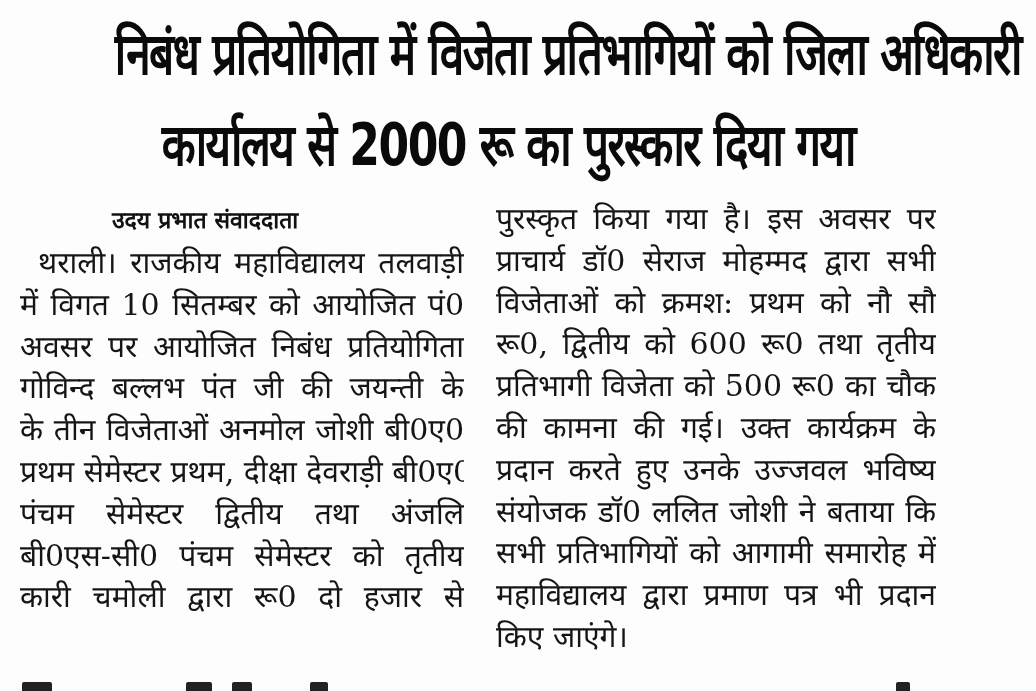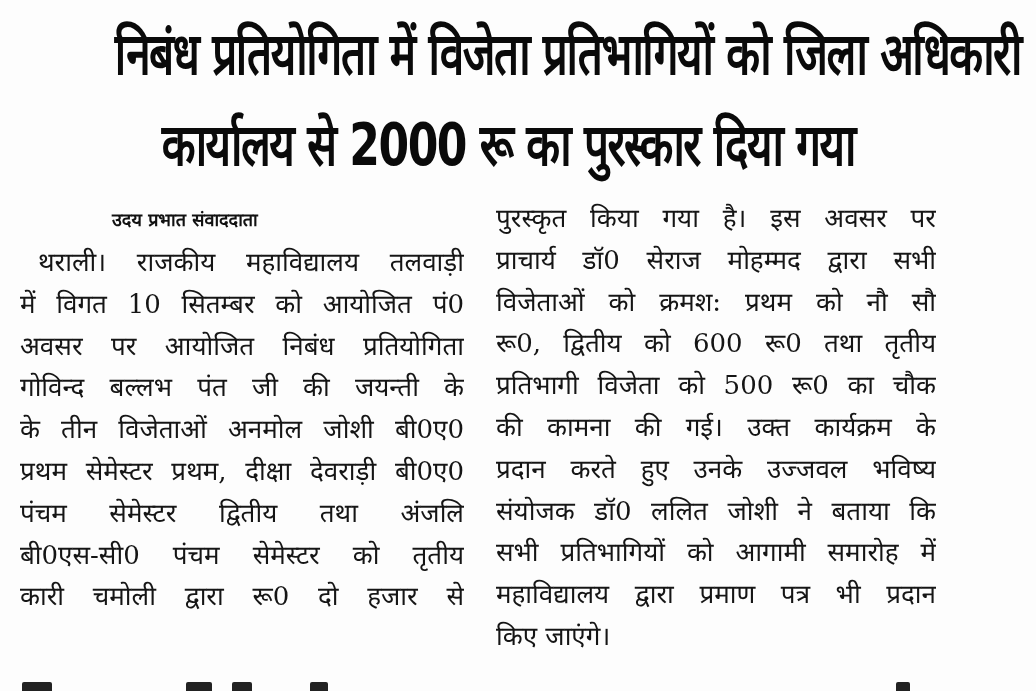--- a/index.html
+++ b/index.html
@@ -55,30 +55,30 @@
     left: 20px;
     width: 444px;
   }
   .col-right {
     left: 496px;
     width: 440px;
   }
   .byline {
     font-family: "DejaVu Sans", sans-serif;
     font-weight: bold;
-    font-size: 18px;
+    font-size: 23px;
     line-height: 44px;
     height: 44px;
     padding-left: 92px;
     white-space: nowrap;
     color: #111;
   }
   .line {
     font-family: "DejaVu Serif", serif;
-    font-size: 26px;
+    font-size: 30px;
     line-height: 41.8px;
     height: 41.8px;
     white-space: nowrap;
     text-align: justify;
     text-align-last: justify;
     color: #151515;
     overflow: hidden;
   }
   .line.last {
     text-align-last: left;

